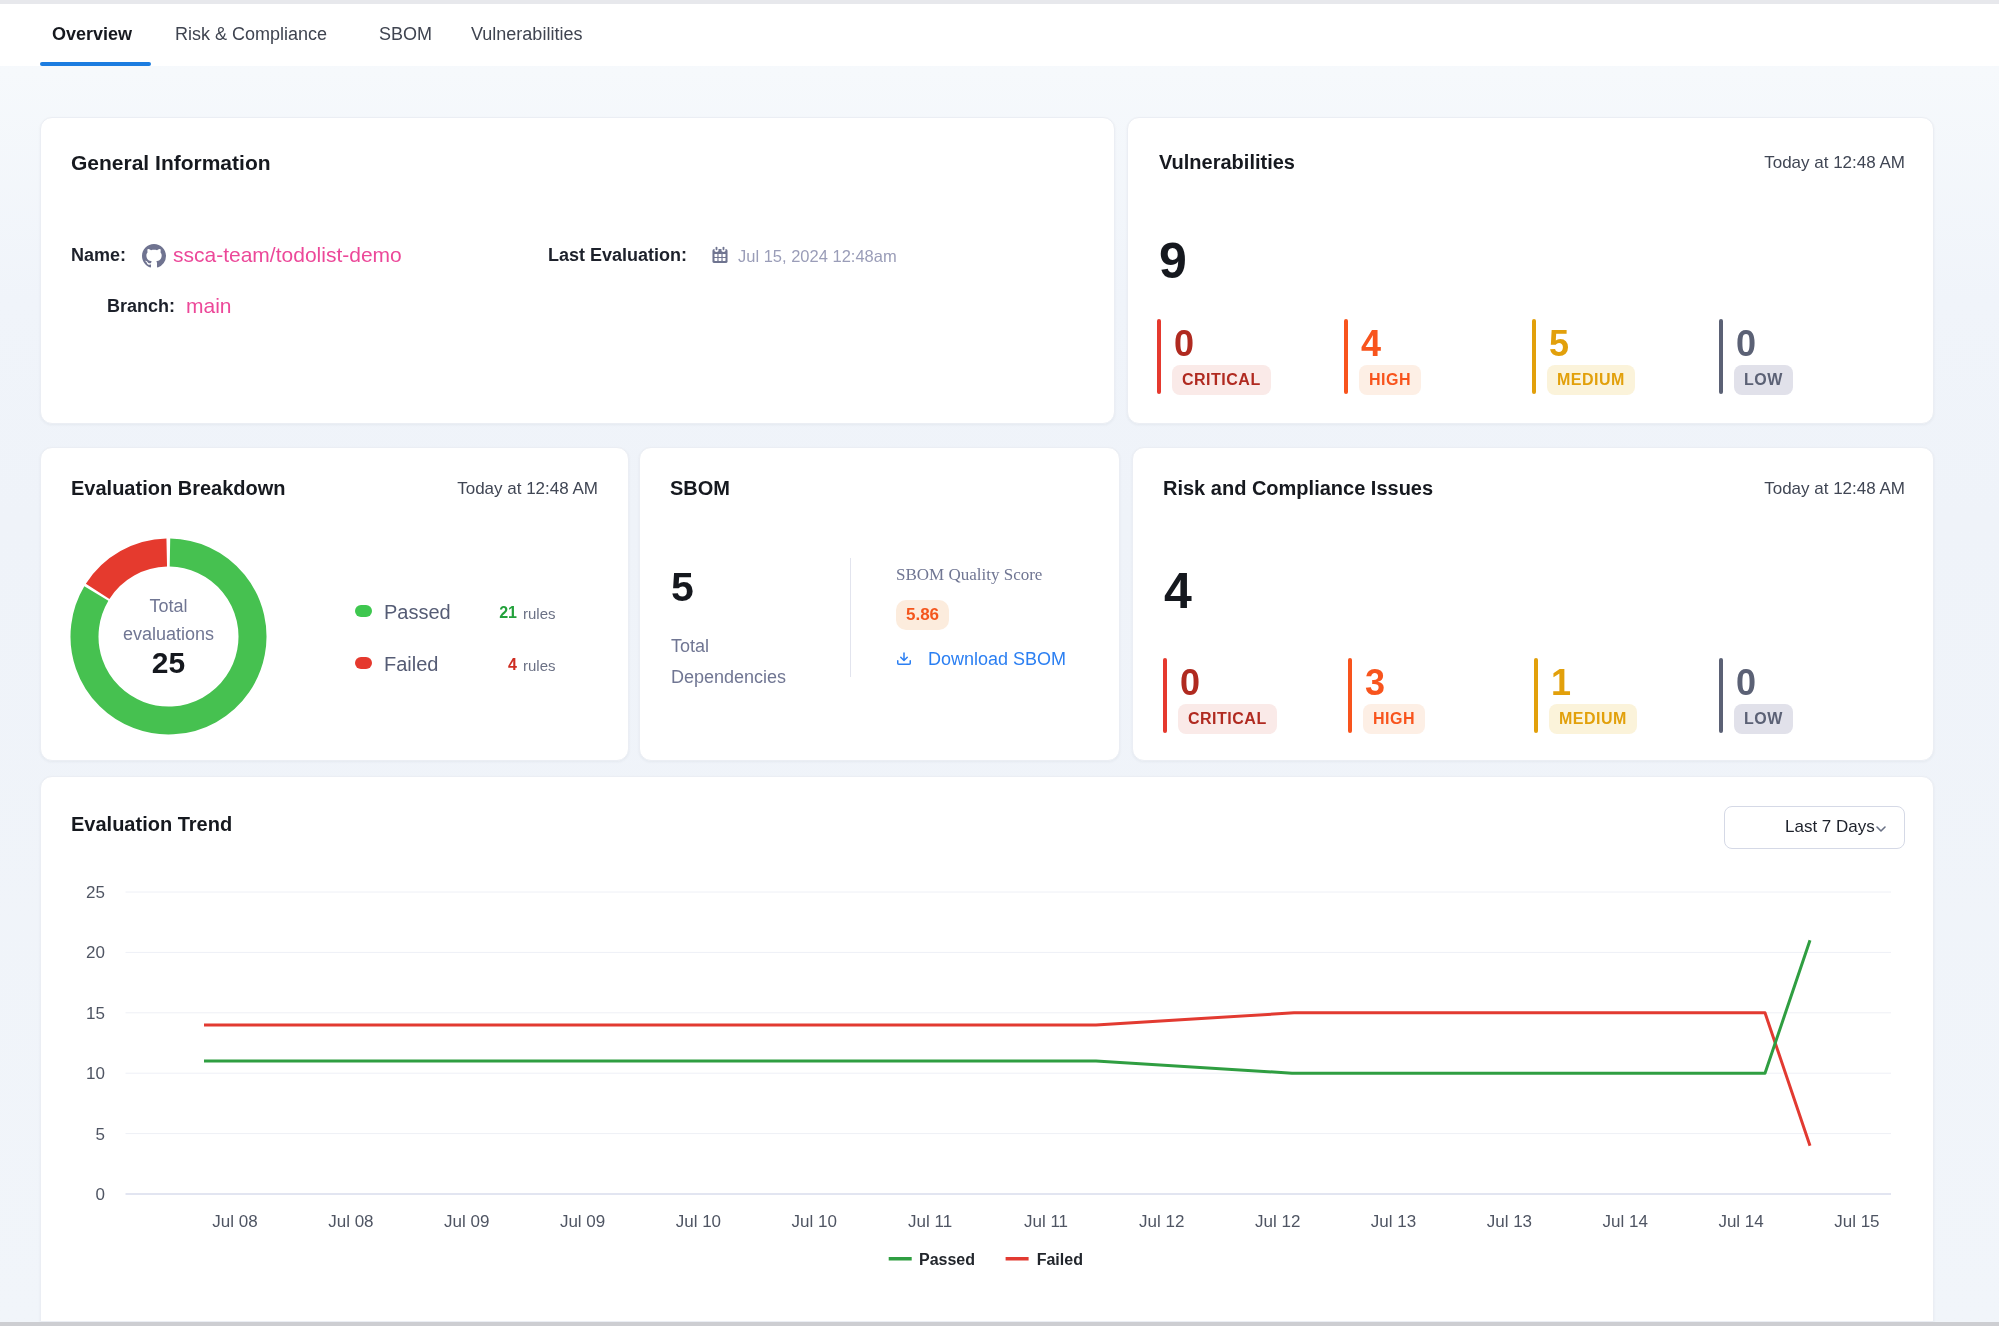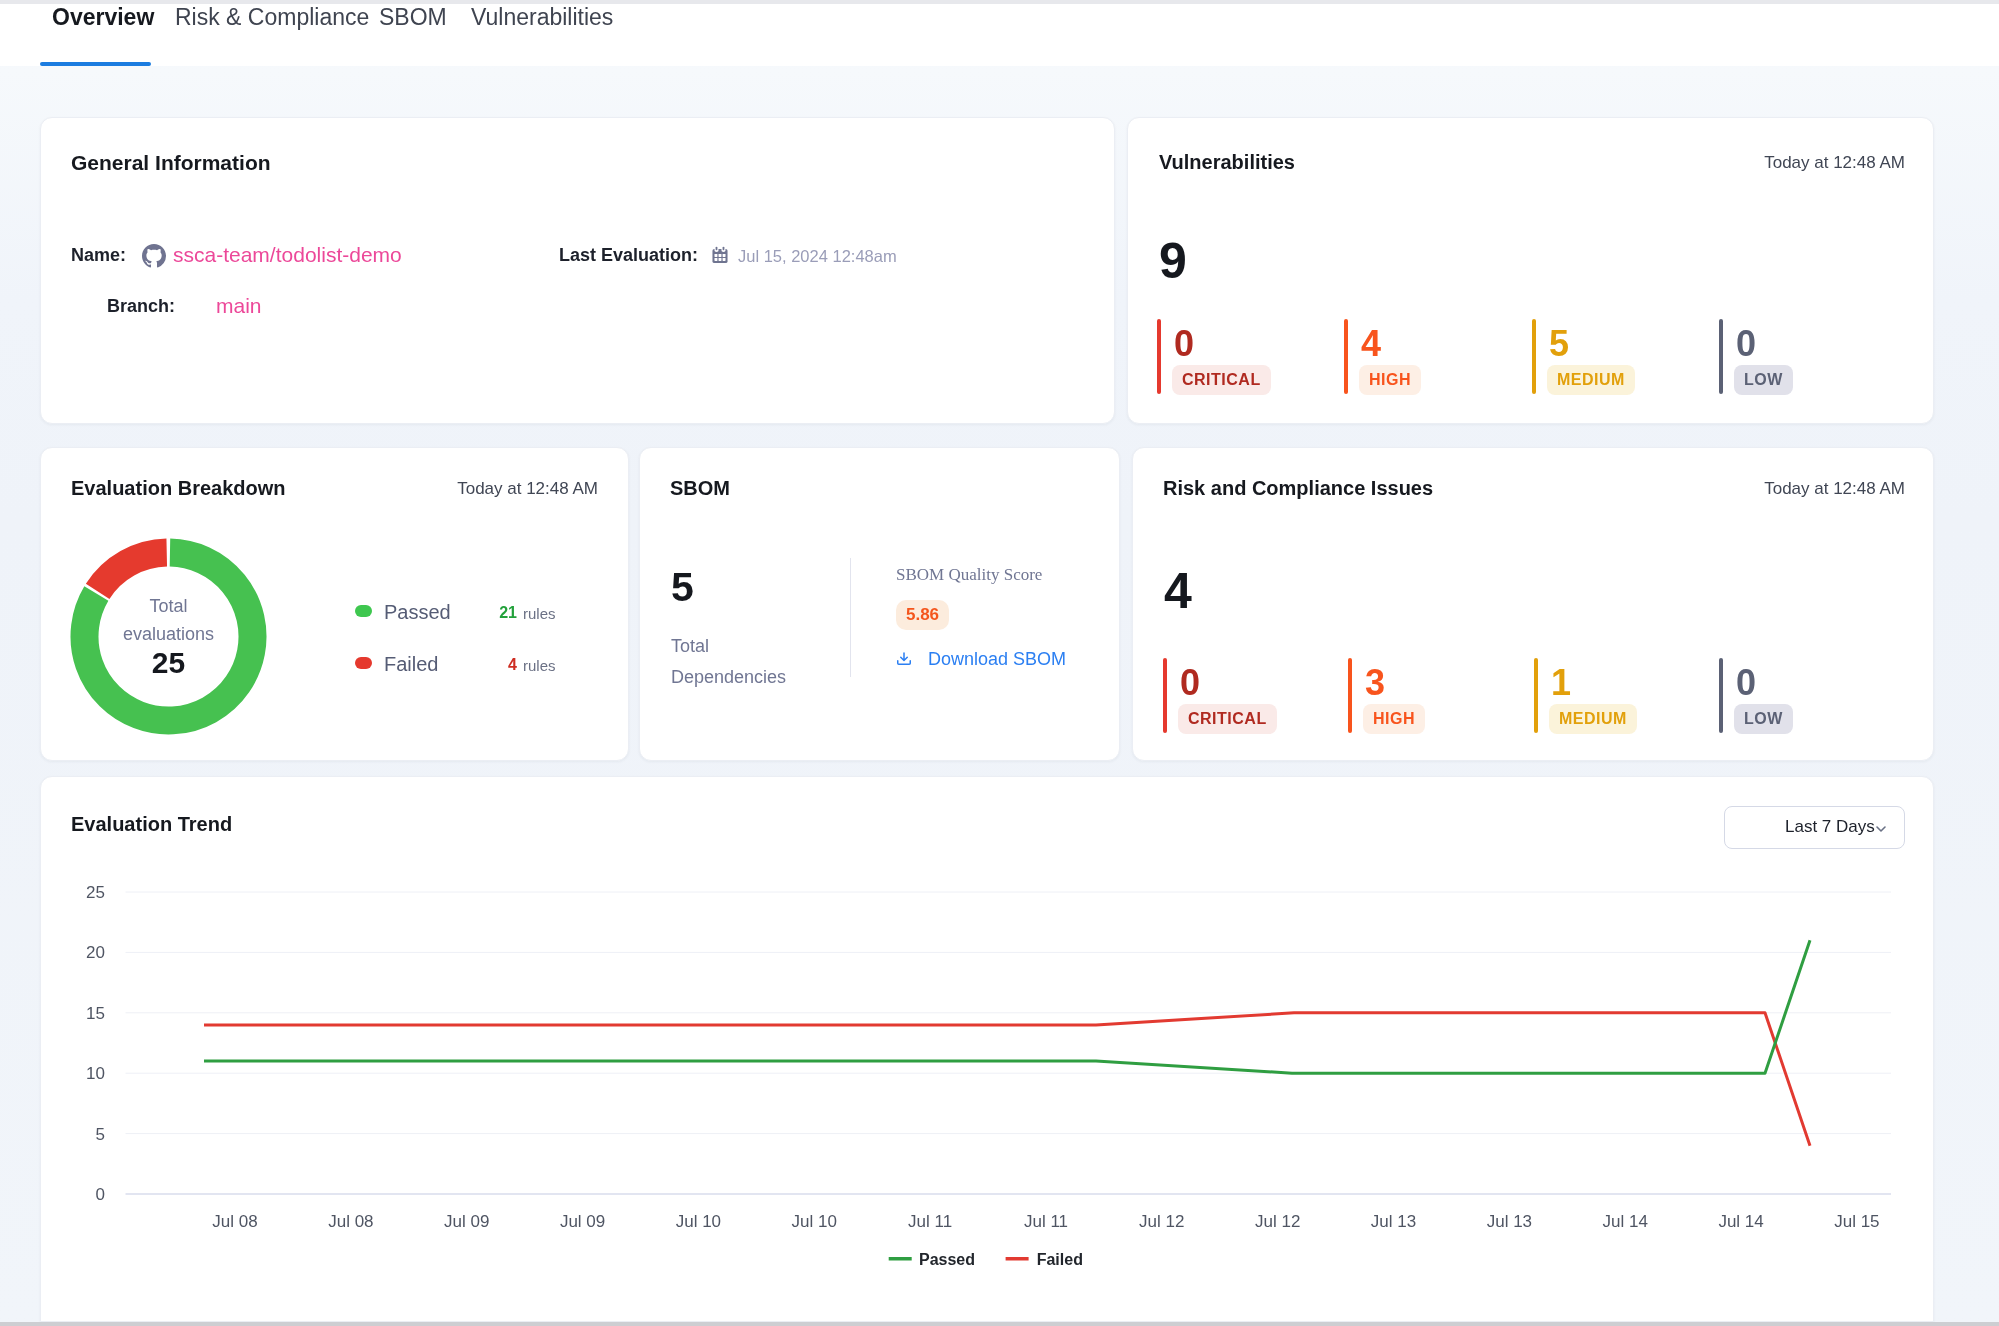--- a/index.html
+++ b/index.html
@@ -1,20 +1,20 @@
 <!DOCTYPE html>
 <html><head>
 <meta charset="utf-8">
 <style>
 * { margin:0; padding:0; box-sizing:border-box; }
 html,body { width:1999px; height:1326px; overflow:hidden; }
 body { font-family:"Liberation Sans",sans-serif; background:linear-gradient(180deg,#f2f6fb 0px,#f6f9fc 70px,#f0f4fa 300px,#eff3f9 520px,#f1f5fa 100%); position:relative; color:#1c2029; }
 .abs { position:absolute; }
 .nav { position:absolute; top:4px; left:0; width:1999px; height:62px; background:#fff; }
-.tab { position:absolute; top:0; font-size:23px; line-height:26px; color:#3f4450; white-space:nowrap;text-align:right; }
+.tab { position:absolute; top:17px; font-size:18px; line-height:26px; color:#3f4450; white-space:nowrap;text-align:right; }
 .tab.active { color:#16191f; font-weight:bold; }
 .underline { position:absolute; left:40px; top:58px; width:111px; height:4px; background:#1b7ce0; border-radius:3px; }
 .card { position:absolute; background:#fff; border:1px solid #ebeef4; border-radius:12px; box-shadow:0 1px 3px rgba(28,38,56,.05); }
 .ctitle { position:absolute; font-size:20px; font-weight:bold; color:#16191f; white-space:nowrap; }
 .today { position:absolute; font-size:17px; color:#404654; white-space:nowrap; }
 .bignum { position:absolute; font-weight:bold; color:#15181e; }
 .sev { position:absolute; }
 .sevbar { position:absolute; left:0; top:0; width:4px; height:75px; border-radius:2px; }
 .sevnum { position:absolute; left:17px; top:7px; font-size:36px; line-height:36px; font-weight:bold; }
 .sevpill { position:absolute; left:15px; top:46px; height:30px; line-height:30px; font-size:16px; font-weight:bold; letter-spacing:.5px; border-radius:8px; padding:0 10px; white-space:nowrap; }
@@ -38,22 +38,22 @@
 </div>
 
 <div class="card" style="left:40px;top:117px;width:1075px;height:307px;">
   <div class="ctitle" style="left:30px;top:33px;font-size:21px;">General Information</div>
   <div class="row-label" style="position:absolute;left:30px;top:127px;">Name:</div>
   <svg class="abs" style="left:101px;top:126px;" width="24" height="24" viewBox="0 0 16 16" fill="#6f7390">
       <path d="M8 0C3.58 0 0 3.58 0 8c0 3.54 2.29 6.53 5.47 7.59.4.07.55-.17.55-.38 0-.19-.01-.82-.01-1.49-2.01.37-2.53-.49-2.69-.94-.09-.23-.48-.94-.82-1.13-.28-.15-.68-.52-.01-.53.63-.01 1.08.58 1.23.82.72 1.21 1.87.87 2.33.66.07-.52.28-.87.51-1.07-1.78-.2-3.64-.89-3.64-3.95 0-.87.31-1.59.82-2.15-.08-.2-.36-1.02.08-2.12 0 0 .67-.21 2.2.82.64-.18 1.32-.27 2-.27s1.36.09 2 .27c1.53-1.04 2.2-.82 2.2-.82.44 1.1.16 1.92.08 2.12.51.56.82 1.27.82 2.15 0 3.07-1.87 3.75-3.65 3.95.29.25.54.73.54 1.48 0 1.07-.01 1.93-.01 2.2 0 .21.15.46.55.38A8.01 8.01 0 0 0 16 8c0-4.42-3.58-8-8-8z"></path>
     </svg>
   <div class="row-val" style="position:absolute;left:132px;top:125px;">ssca-team/todolist-demo</div>
   <div class="row-label" style="position:absolute;left:30px;top:178px;margin-left:36px;">Branch:</div>
-  <div class="row-val" style="position:absolute;left:145px;top:176px;margin-left:30px;">main</div>
-  <div class="row-label" style="position:absolute;left:518px;top:127px;">Last Evaluation:</div>
+  <div class="row-val" style="position:absolute;left:145px;top:176px;">main</div>
+  <div class="row-label" style="position:absolute;left:507px;top:127px;">Last Evaluation:</div>
   <svg class="abs" style="left:670px;top:128px;" width="18" height="18" viewBox="0 0 16 16">
     <rect x="1.3" y="2.6" width="13.4" height="12.6" rx="1.7" fill="#6f7490"></rect>
     <circle cx="4.9" cy="3.5" r="1.9" fill="#fff"></circle>
       <circle cx="11.1" cy="3.5" r="1.9" fill="#fff"></circle>
     <rect x="4.1" y="0.6" width="1.6" height="3.1" rx="0.8" fill="#6f7490"></rect>
     <rect x="10.3" y="0.6" width="1.6" height="3.1" rx="0.8" fill="#6f7490"></rect>
     <rect x="3.1" y="7.1" width="2.6" height="2.6" rx="0.4" fill="#fff"></rect>
     <rect x="6.7" y="7.1" width="2.6" height="2.6" rx="0.4" fill="#fff"></rect>
     <rect x="10.3" y="7.1" width="2.6" height="2.6" rx="0.4" fill="#fff"></rect>
     <rect x="3.1" y="10.7" width="2.6" height="2.6" rx="0.4" fill="#fff"></rect>

